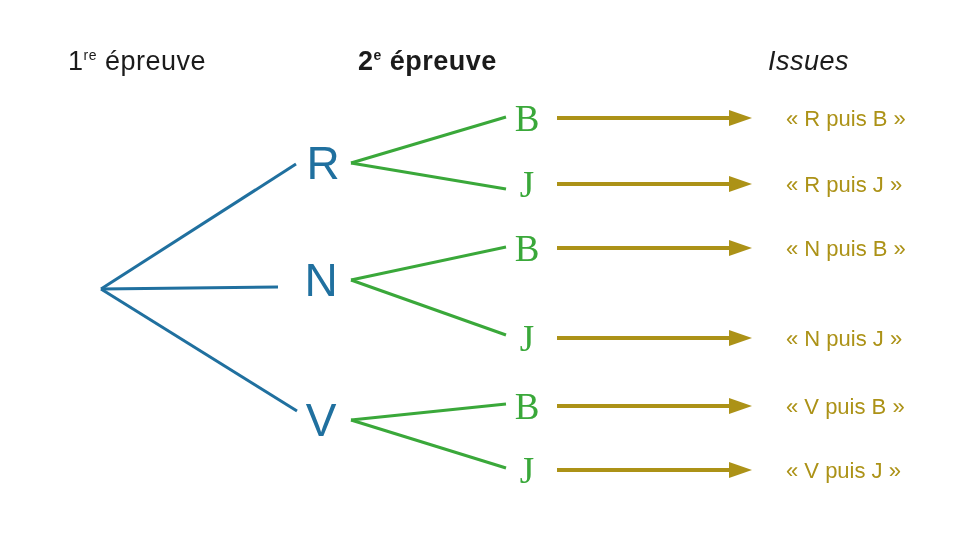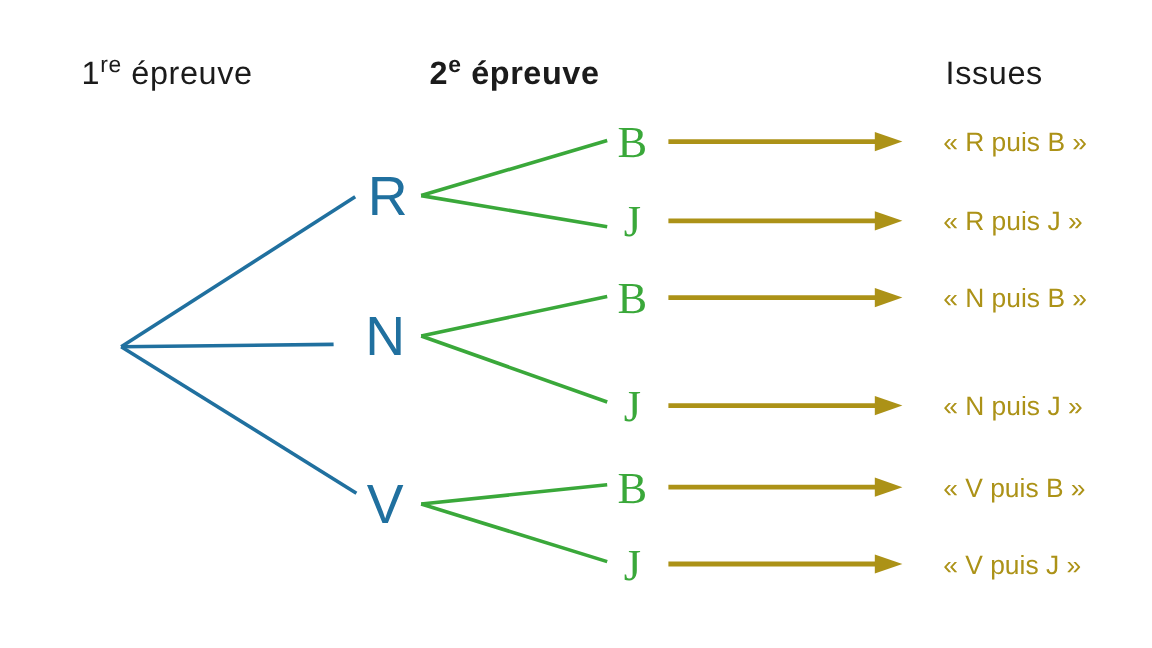--- a/index.html
+++ b/index.html
@@ -14,27 +14,27 @@
   .hdr {
     position: absolute;
     top: 46px;
     font-size: 27px;
     font-weight: 400;
     color: #1b1b1b;
     letter-spacing: 0.5px;
     white-space: pre;
   }
   .hdr sup {
-    font-size: 19px;
+    font-size: 14px;
     vertical-align: super;
     line-height: 0;
   }
   .hdr-1 { left: 68px; }
   .hdr-2 { left: 358px; font-weight: bold; }
-  .hdr-3 { left: 788px; }
+  .hdr-3 { left: 768px; font-style: italic; }
   svg.tree { position: absolute; left: 0; top: 0; }
   .l1-line { stroke: #20709f; stroke-width: 3; fill: none; }
   .l2-line { stroke: #3aa83a; stroke-width: 3; fill: none; }
   .arrow-shaft { stroke: #ac9217; stroke-width: 4; fill: none; }
   .arrow-head { fill: #ac9217; stroke: none; }
   .node-l1 {
     font-family: "Liberation Sans", sans-serif;
     font-size: 46px;
     fill: #20709f;
   }

